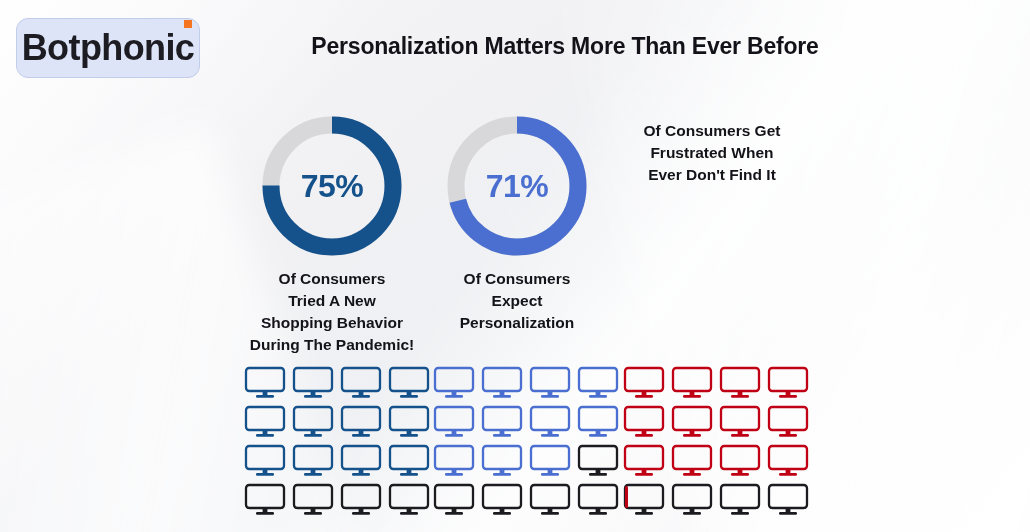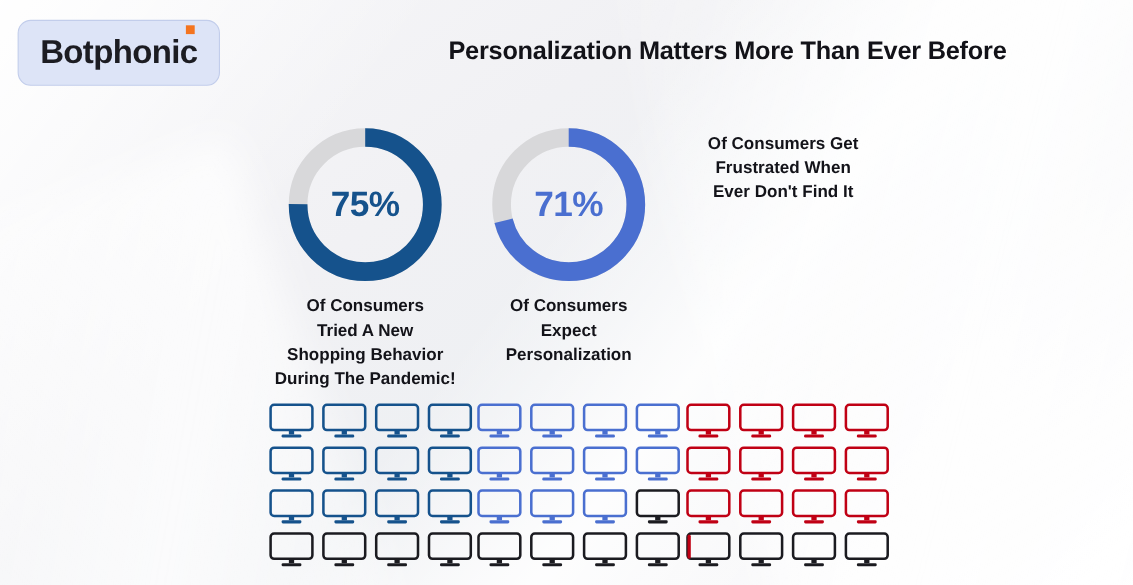--- a/index.html
+++ b/index.html
@@ -54,42 +54,42 @@
     background: #dde4f7;
     border: 1px solid #c2cdeb;
     border-radius: 12px;
     display: flex;
     align-items: center;
     justify-content: center;
     box-sizing: border-box;
   }
   #logo-word {
     position: relative;
-    font-size: 30px;
+    font-size: 36px;
     font-weight: 700;
     letter-spacing: -0.6px;
     color: #1c1c22;
     line-height: 1;
   }
   #logo-dot {
     position: absolute;
     right: 2px;
     top: -10px;
     width: 8px;
     height: 8px;
     background: #f4741f;
   }
 
   
   #page-title {
     position: absolute;
     left: 215px;
     top: 33px;
     width: 700px;
-    text-align: right;
+    text-align: center;
     font-size: 23px;
     font-weight: 700;
     color: #121218;
     letter-spacing: -0.2px;
   }
 
   
   .stat-col {
     position: absolute;
     top: 112px;

